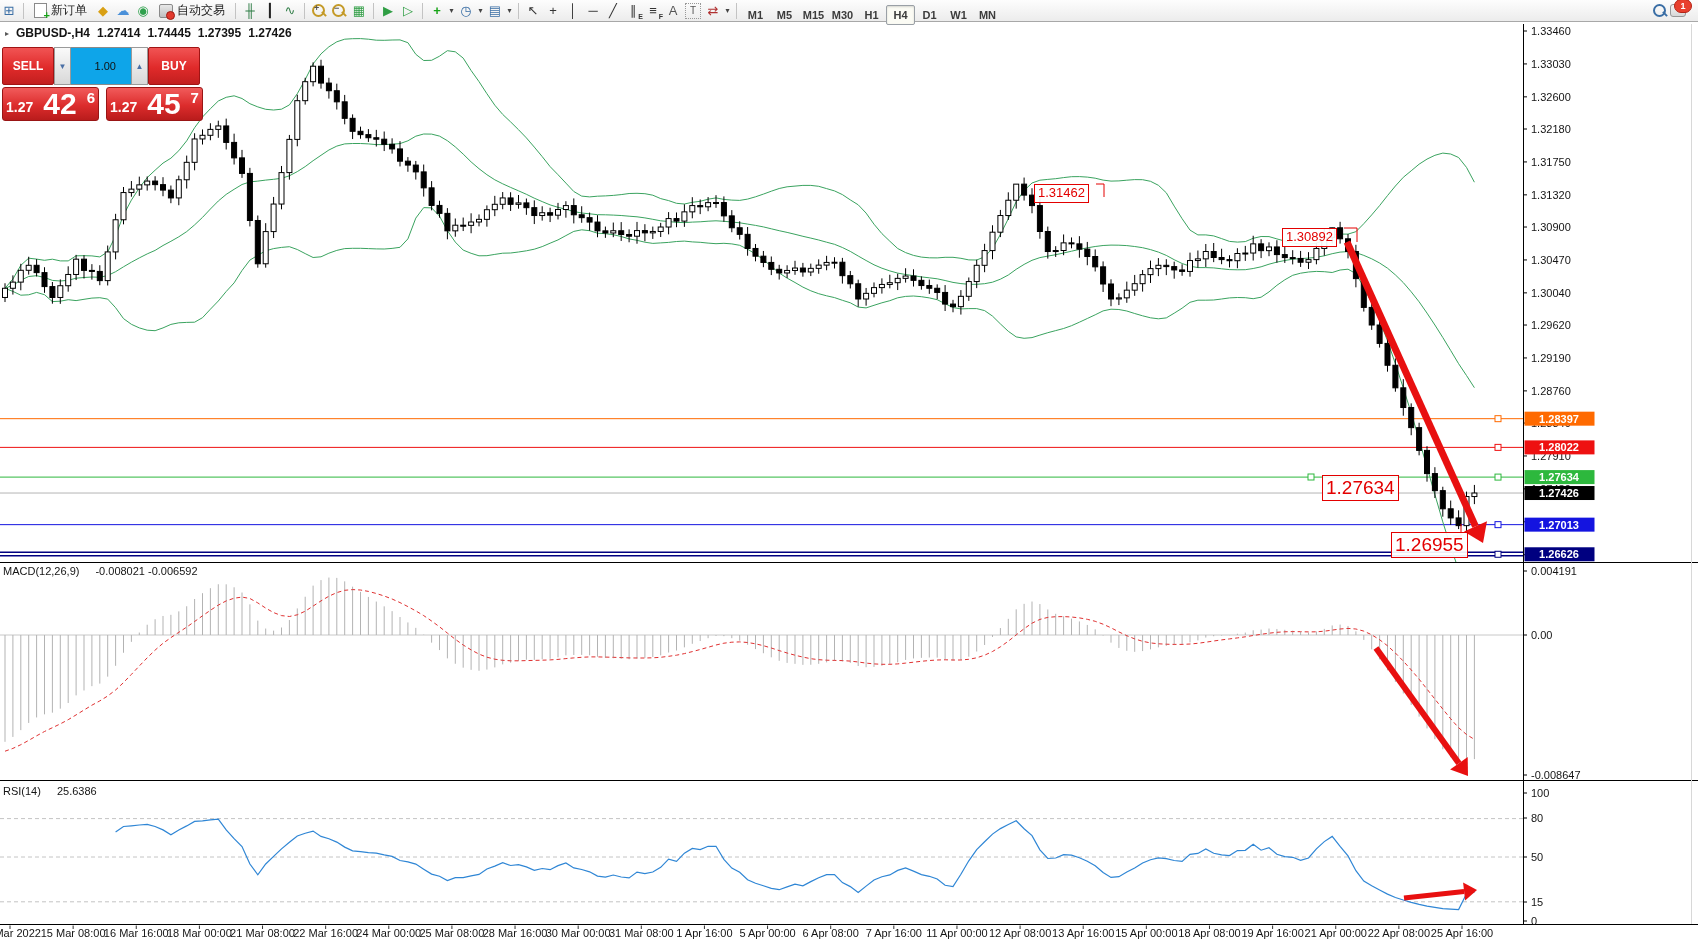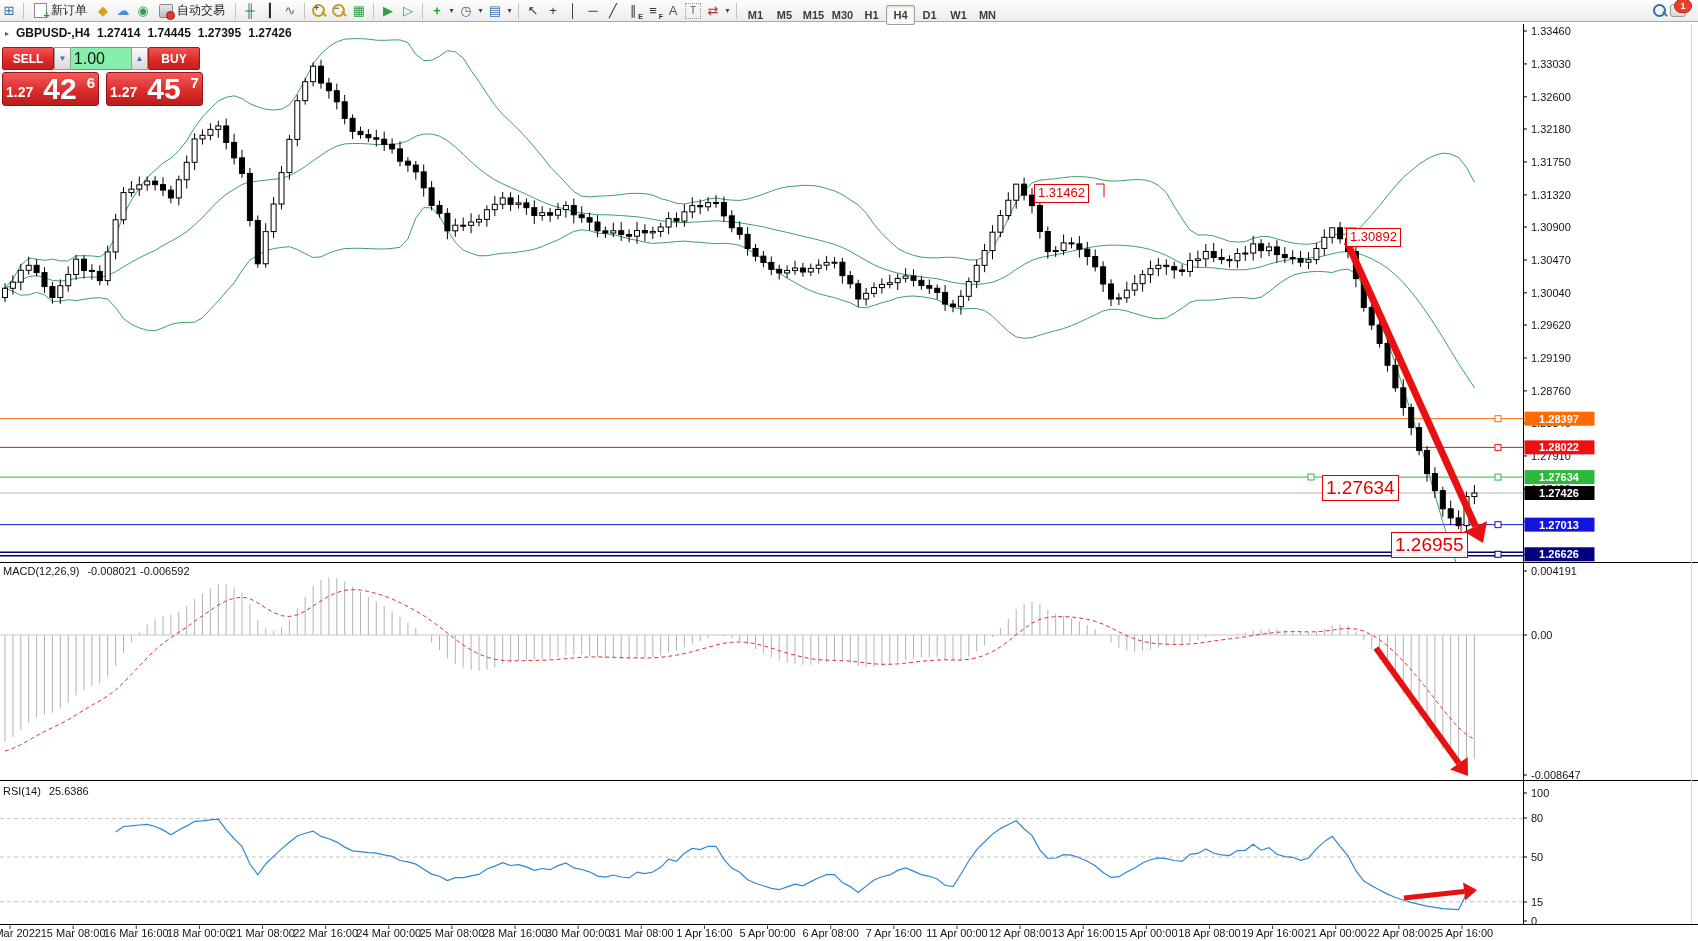--- a/index.html
+++ b/index.html
@@ -30,30 +30,30 @@
     font-size:11px;font-weight:bold;color:#3c3c3c;border:1px solid transparent;border-radius:2px;margin-top:8px;}
   .tf.active{background:#fbfbf4;border:1px solid #9aa0a6;box-shadow:inset 0 1px 2px rgba(0,0,0,.15);}
   .flexsp{flex:1 1 auto;}
   .chat-ico{width:14px;height:11px;background:linear-gradient(#f4f4f4,#d7d7d7);border:1px solid #979797;border-radius:3px;position:relative;margin-right:10px;}
   .chat-ico .badge{position:absolute;right:-7px;top:-6px;min-width:12px;height:12px;border-radius:7px;background:#e8402e;
     color:#fff;font-size:9px;font-weight:bold;display:flex;align-items:center;justify-content:center;padding:0 2px;border:1px solid #b52316;}
   
   #chart-svg{position:absolute;left:0;top:0;z-index:1;}
   #symbol-line{position:absolute;left:5px;top:26px;z-index:5;font-size:12px;font-weight:bold;color:#141414;display:flex;gap:7px;align-items:center;}
   #symbol-line .mk{font-size:8px;color:#555;}
-  .indlab{position:absolute;left:3px;z-index:5;font-size:11px;color:#141414;display:flex;gap:8px;}
+  .indlab{position:absolute;left:3px;z-index:5;font-size:11px;color:#141414;display:flex;gap:16px;}
   
   #oneclick{position:absolute;left:2px;top:47px;width:198px;z-index:6;}
-  .oc-row{display:flex;height:23px;}
+  .oc-row{display:flex;height:38px;}
   .oc-btn{flex:0 0 52px;background:linear-gradient(#f15454,#e02a2a 55%,#c21f1f);border:1px solid #a01414;
     color:#fff;font-size:12px;font-weight:bold;display:flex;align-items:center;justify-content:center;border-radius:2px;box-sizing:border-box;}
   .oc-spin{flex:0 0 17px;background:linear-gradient(#fafafa,#d8d8d8);border:1px solid #9a9a9a;display:flex;align-items:center;justify-content:center;
     font-size:8px;color:#4a6fa5;box-sizing:border-box;}
-  .oc-field{flex:1 1 auto;background:#86efac;border:1px solid #8a8a8a;border-left:none;border-right:none;
-    font-size:16px;color:#111;display:flex;align-items:center;justify-content:flex-end;padding-right:26px;box-sizing:border-box;}
+  .oc-field{flex:1 1 auto;background:#0ea5e9;border:1px solid #8a8a8a;border-left:none;border-right:none;
+    font-size:11px;color:#111;display:flex;align-items:center;justify-content:flex-end;padding-right:15px;box-sizing:border-box;}
   .oc-prices{display:flex;gap:7px;margin-top:2px;}
   .oc-price{flex:1;height:34px;background:linear-gradient(#f15b5b,#dc2c2c 55%,#b91c1c);border:1px solid #991515;border-radius:3px;
     color:#fff;display:flex;align-items:flex-end;justify-content:center;padding:1px 3px 3px;box-sizing:border-box;}
   .oc-small{font-size:14px;font-weight:bold;margin-bottom:2px;}
   .oc-big{font-size:30px;font-weight:bold;line-height:27px;margin:0 10px;}
   .oc-sup{font-size:15px;font-weight:bold;align-self:flex-start;margin-top:0px;}
   
   .ann{position:absolute;color:#e30000;border:1px solid #e30000;background:rgba(255,255,255,.92);padding:0 3px;z-index:4;white-space:nowrap;margin-top:8px;}
   .ann.small{font-size:13px;height:17px;line-height:16px;}
   .ann.large{font-size:19px;height:24px;line-height:23px;}
@@ -979,16 +979,16 @@
 
   <div class="indlab" id="macd-label" style="top:565px">
     <span>MACD(12,26,9)</span>
     <span>-0.008021 -0.006592</span>
   </div>
   <div class="indlab" id="rsi-label" style="top:785px">
     <span>RSI(14)</span>
     <span>25.6386</span>
   </div>
 <div class="ann small" style="left: 1034px; top: 176px;">1.31462</div>
-    <div class="ann small" style="left: 1346px; top: 220px;">1.30892</div>
+    <div class="ann small" style="left: 1282px; top: 220px;">1.30892</div>
     <div class="ann large" style="left: 1322px; top: 467px;">1.27634</div>
     <div class="ann large" style="left: 1391px; top: 524px;">1.26955</div>
   </div>
 
 </body></html>

